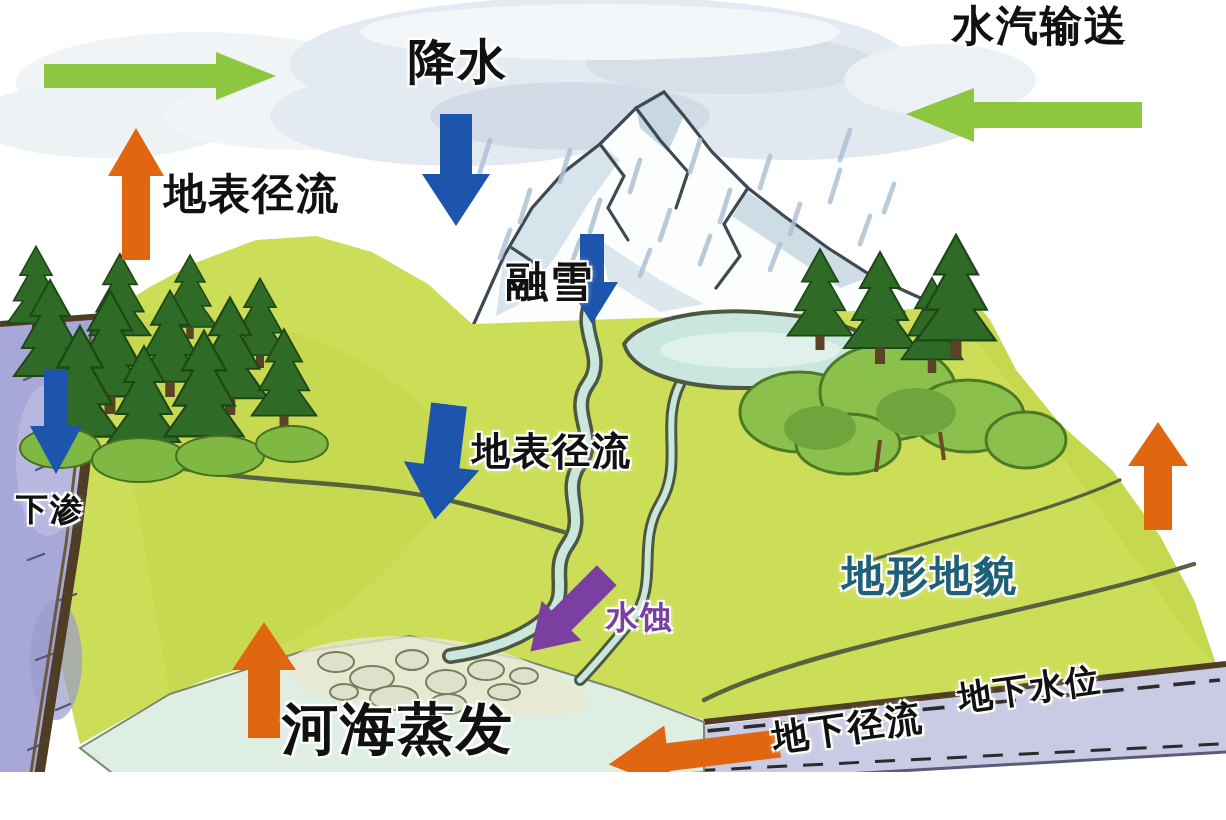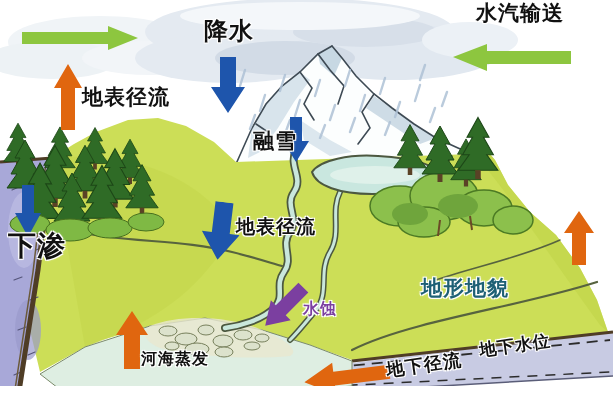--- a/index.html
+++ b/index.html
@@ -16,24 +16,24 @@
   .label{
     position:absolute;font-weight:bold;color:var(--label-black);
     white-space:nowrap;line-height:1.1;letter-spacing:1px;
     text-shadow:-1px -1px 0 #fff,1px -1px 0 #fff,-1px 1px 0 #fff,1px 1px 0 #fff,0 0 3px #fff;
   }
   .lbl-precip{left:204px;top:18px;font-size:24px;}
   .lbl-vapor{left:476px;top:2px;font-size:21px;}
   .lbl-transp{left:82px;top:86px;font-size:21px;}
   .lbl-snowmelt{left:242px;top:130px;font-size:21px;margin-left:11px;}
   .lbl-runoff{left:236px;top:216px;font-size:19px;}
-  .lbl-infil{left:8px;top:231px;font-size:28px;}
+  .lbl-infil{left:8px;top:246px;font-size:16px;}
   .lbl-erosion{left:303px;top:300px;font-size:16px;color:var(--label-purple);}
   .lbl-landform{left:421px;top:277px;font-size:21px;color:var(--label-teal);}
-  .lbl-evap{left:141px;top:350px;font-size:16px;}
+  .lbl-evap{left:141px;top:350px;font-size:28px;}
   .lbl-underground{left:386px;top:355px;font-size:18px;transform:rotate(-8deg);}
   .lbl-watertable{left:479px;top:336px;font-size:17px;transform:rotate(-8deg);}
 </style>
 </head>
 <body>
 
 <div class="stage">
 
   <svg class="scene" width="613" height="410" viewBox="0 0 613 410">
     <rect x="0" y="0" width="613" height="410" fill="#ffffff"></rect>

